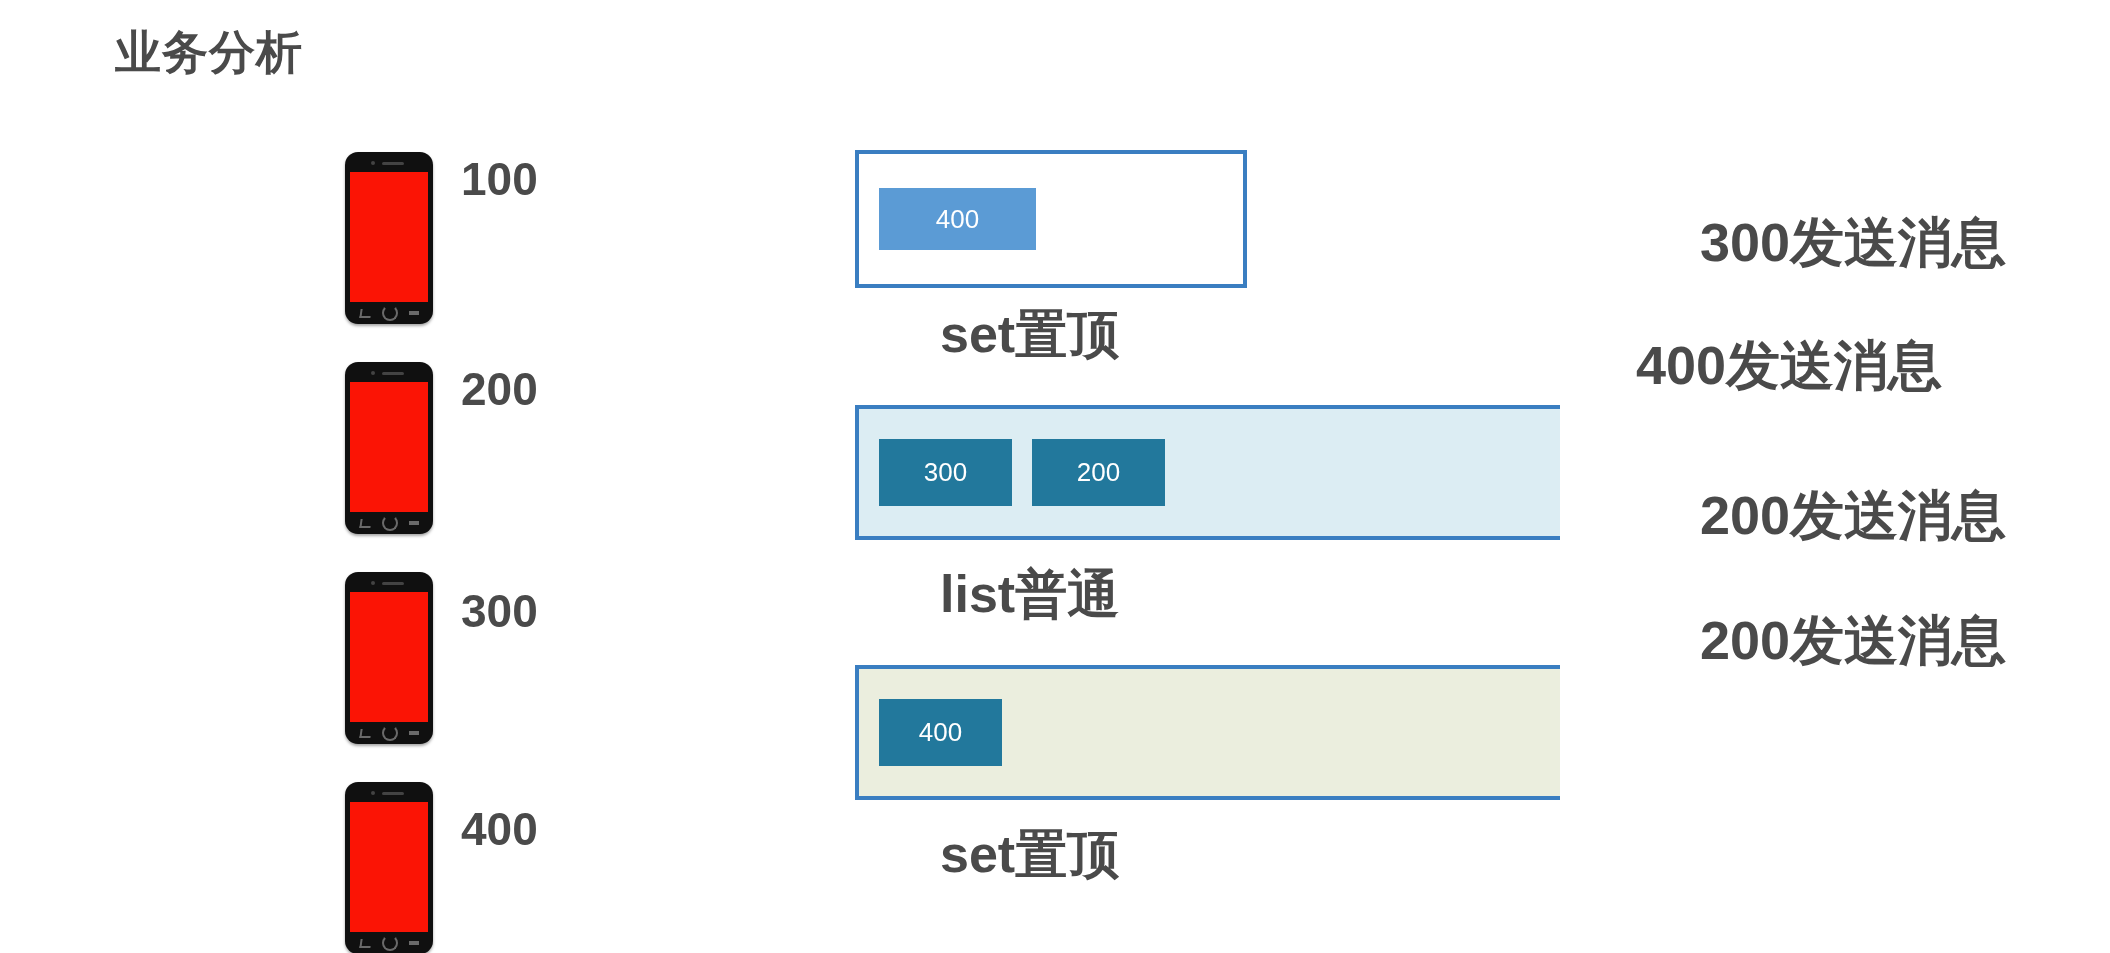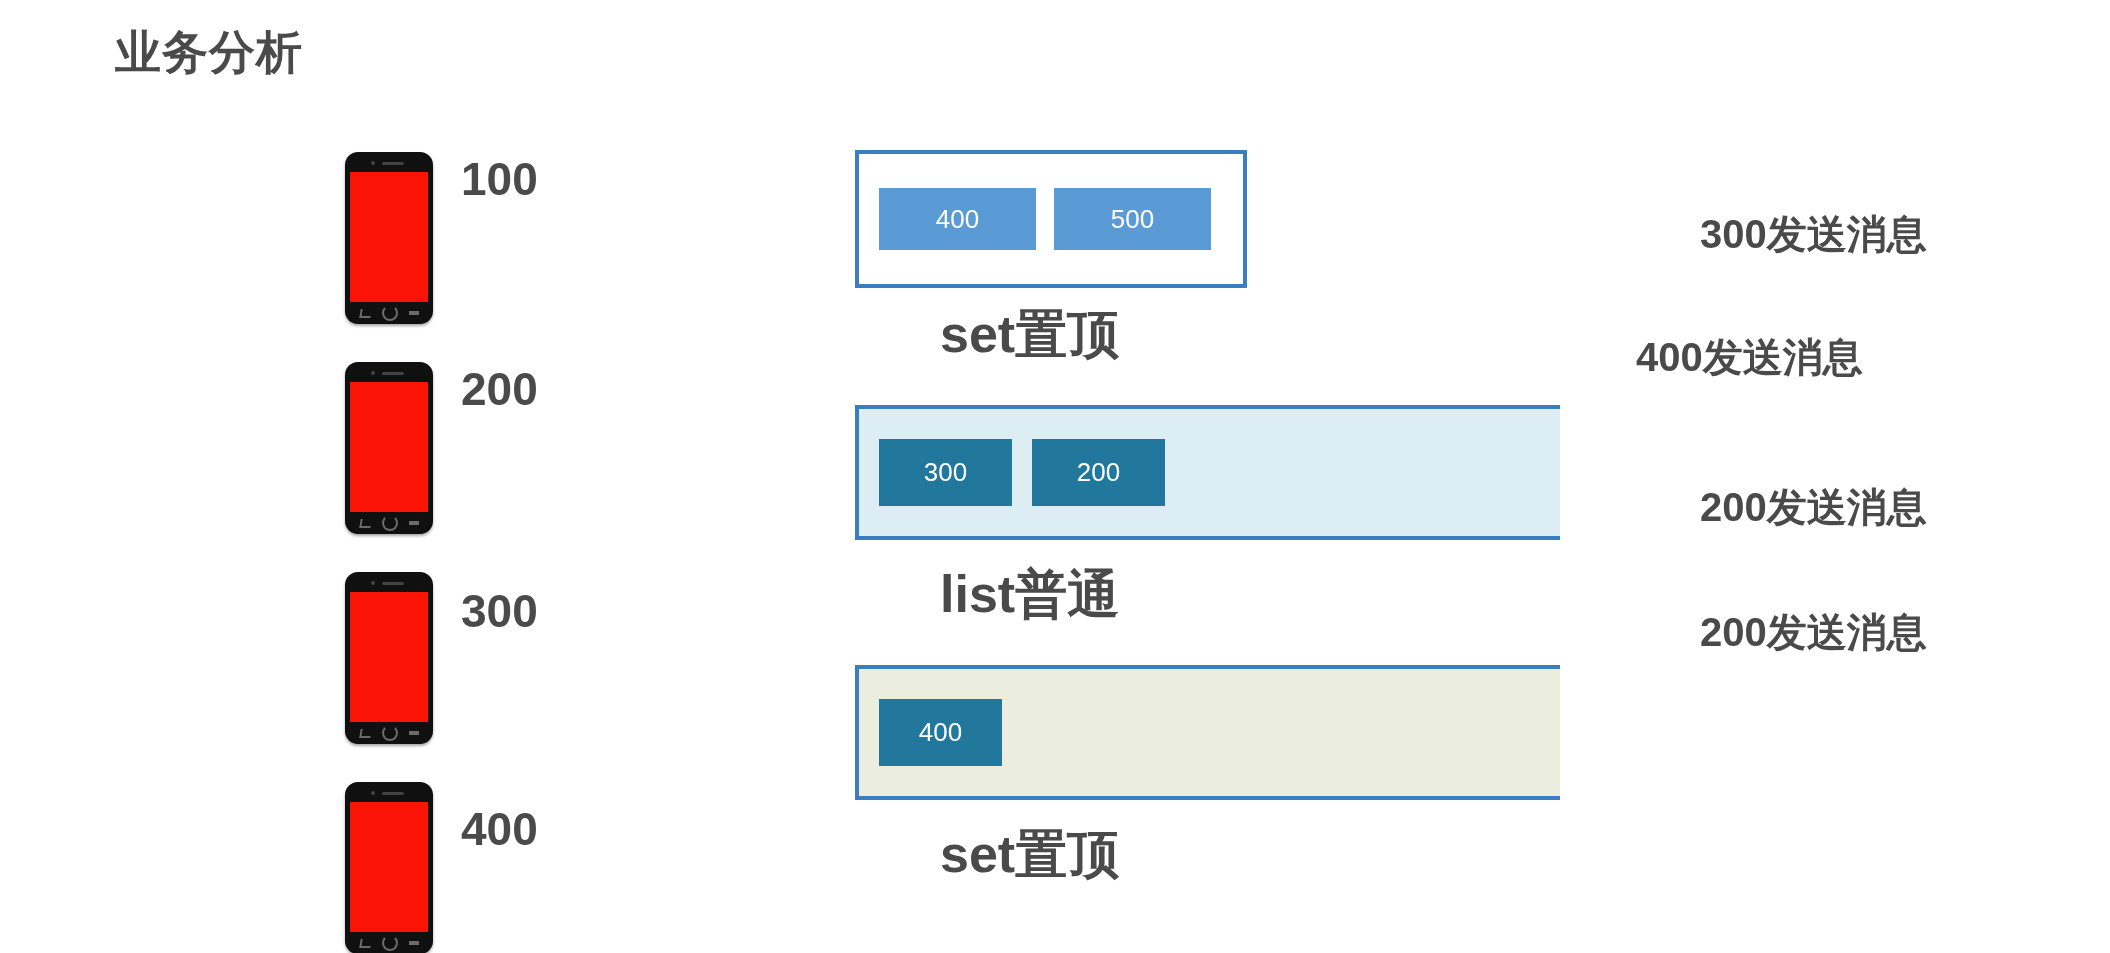--- a/index.html
+++ b/index.html
@@ -149,21 +149,21 @@
     position: absolute;
     font-size: 52px;
     font-weight: bold;
     color: #4a4a4a;
     white-space: nowrap;
   }
 
   
   .msg-item {
     position: absolute;
-    font-size: 40px;
+    font-size: 54px;
     font-weight: bold;
     color: #4a4a4a;
     white-space: nowrap;
   }
 </style>
 </head>
 <body>
 
 <div class="page-title">业务分析</div>
 
@@ -218,21 +218,20 @@
           <div class="nav-recent"></div>
         </div>
       </div>
       <div class="phone-value" style="margin-top: 20px;">400</div>
     </div>
   </div>
 
 <div class="mid-col" id="bucket-diagram">
     <div class="bucket framed" style="left: 855px; top: 150px; width: 392px; height: 138px; background: rgb(255, 255, 255); border-color: rgb(58, 126, 193);">
       <div class="chip" style="background: rgb(91, 155, 213); width: 157px; height: 62px;">400</div>
-      <div class="chip" style="background: rgb(91, 155, 213); width: 157px; height: 62px; margin-left: 18px;">500</div>
     </div>
     <div class="bucket-caption" style="left: 940px; top: 300px;">set置顶</div>
     <div class="bucket open" style="left: 855px; top: 405px; width: 705px; height: 135px; background: rgb(220, 237, 243); border-color: rgb(58, 126, 193);">
       <div class="chip" style="background: rgb(34, 120, 156); width: 133px; height: 67px;">300</div>
       <div class="chip" style="background: rgb(34, 120, 156); width: 133px; height: 67px; margin-left: 20px;">200</div>
     </div>
     <div class="bucket-caption" style="left: 940px; top: 560px;">list普通</div>
     <div class="bucket open" style="left: 855px; top: 665px; width: 705px; height: 135px; background: rgb(235, 238, 222); border-color: rgb(58, 126, 193);">
       <div class="chip" style="background: rgb(34, 120, 156); width: 123px; height: 67px;">400</div>
     </div>

